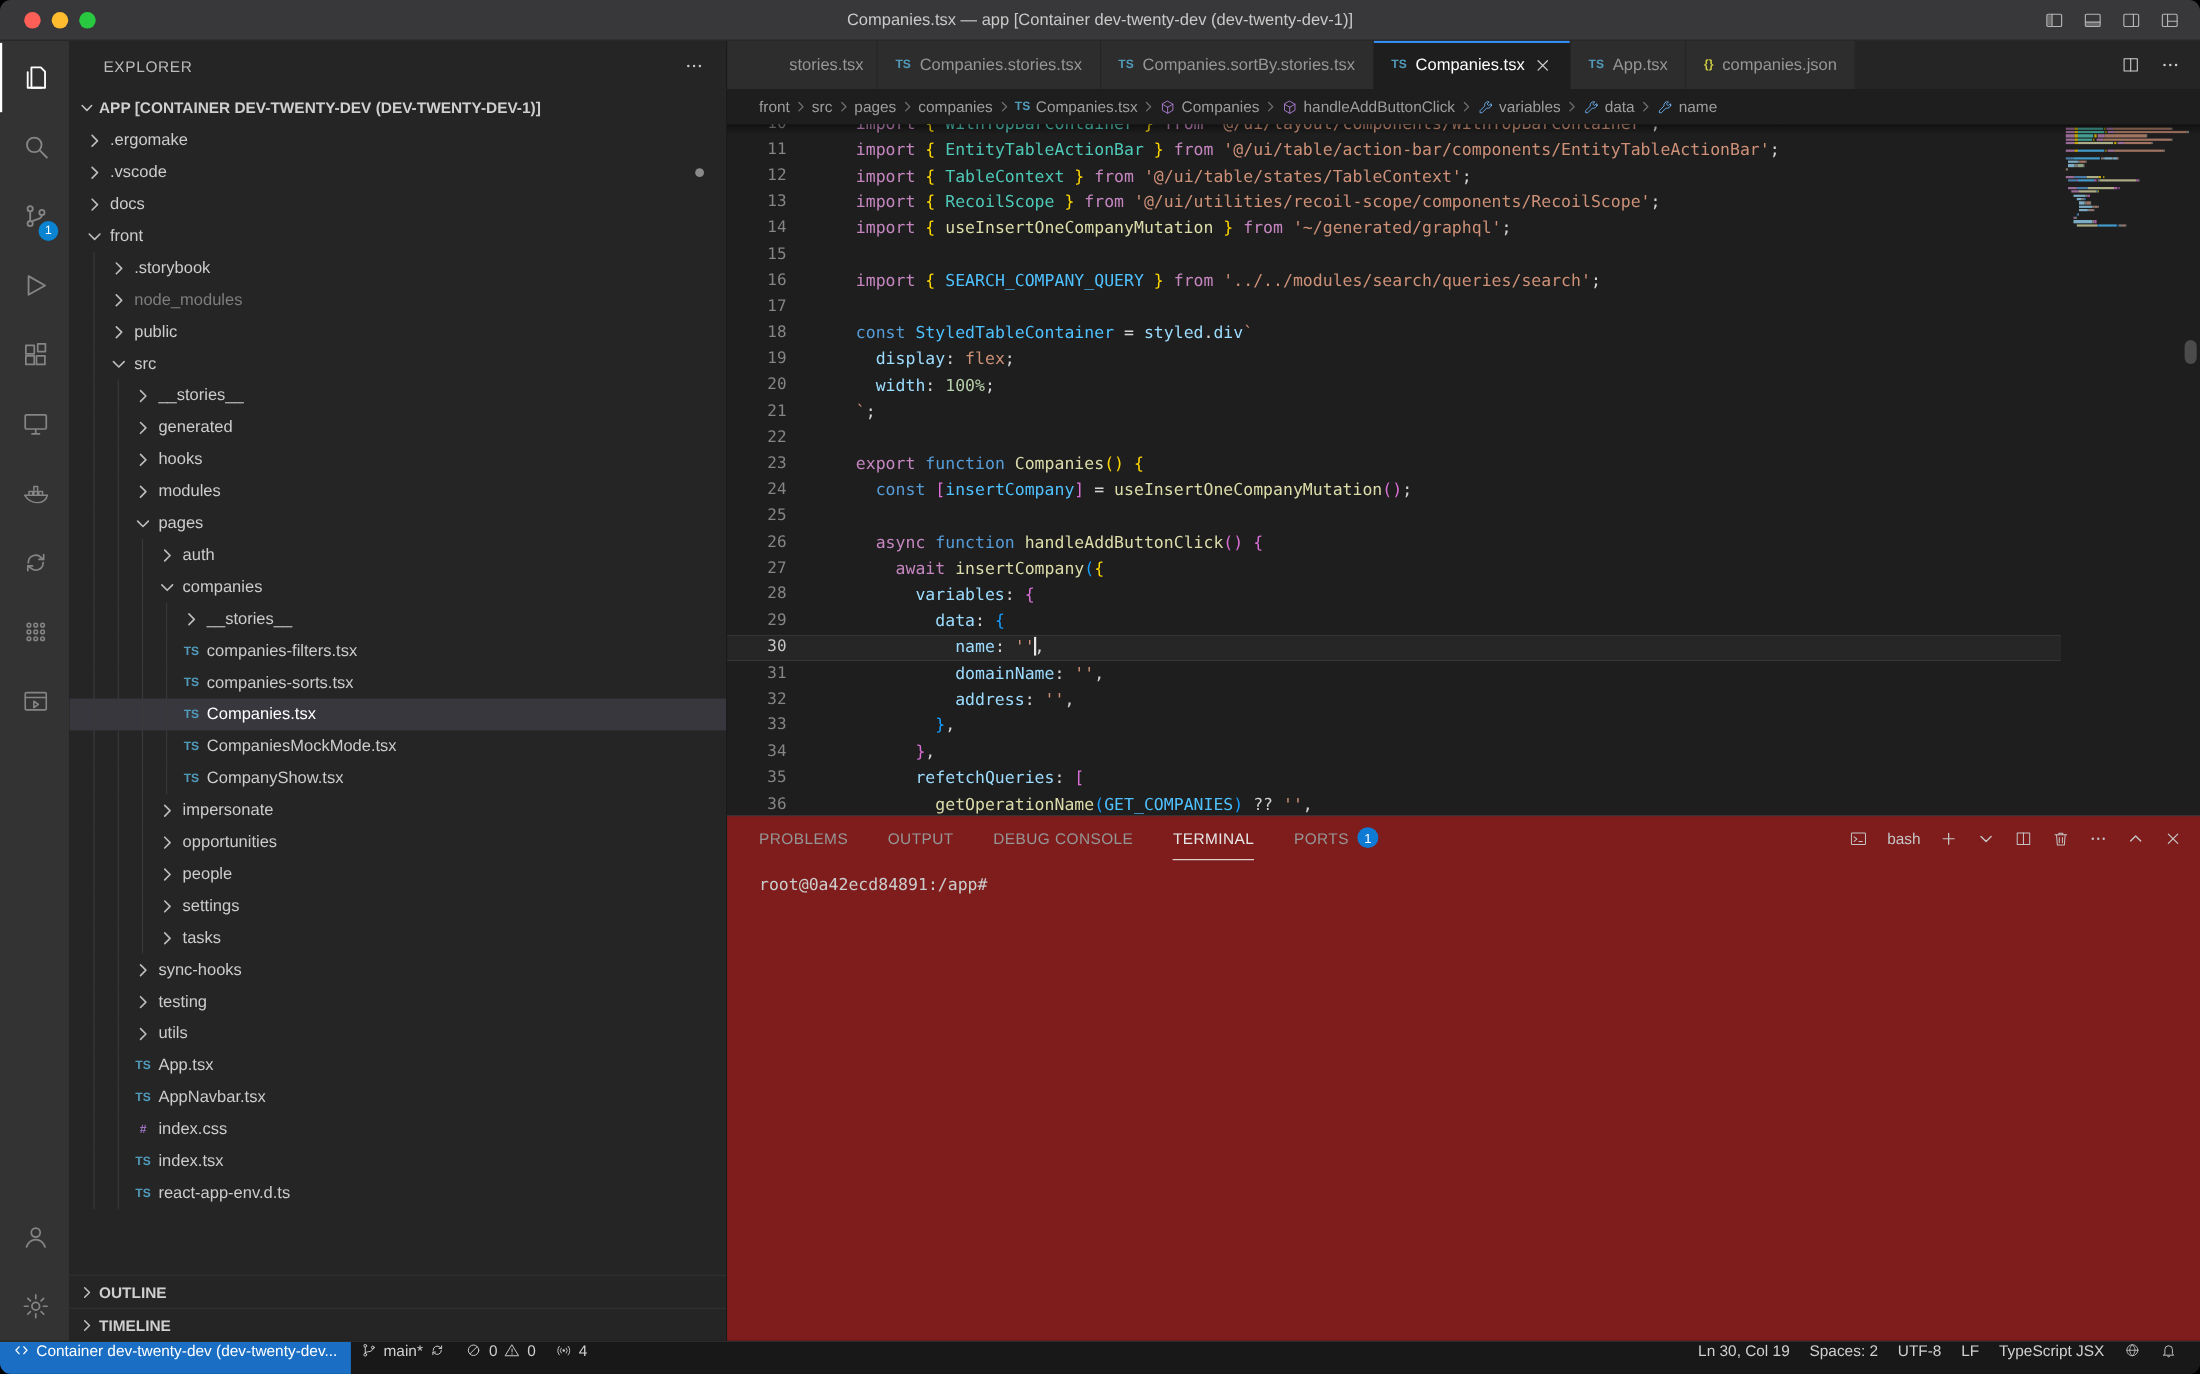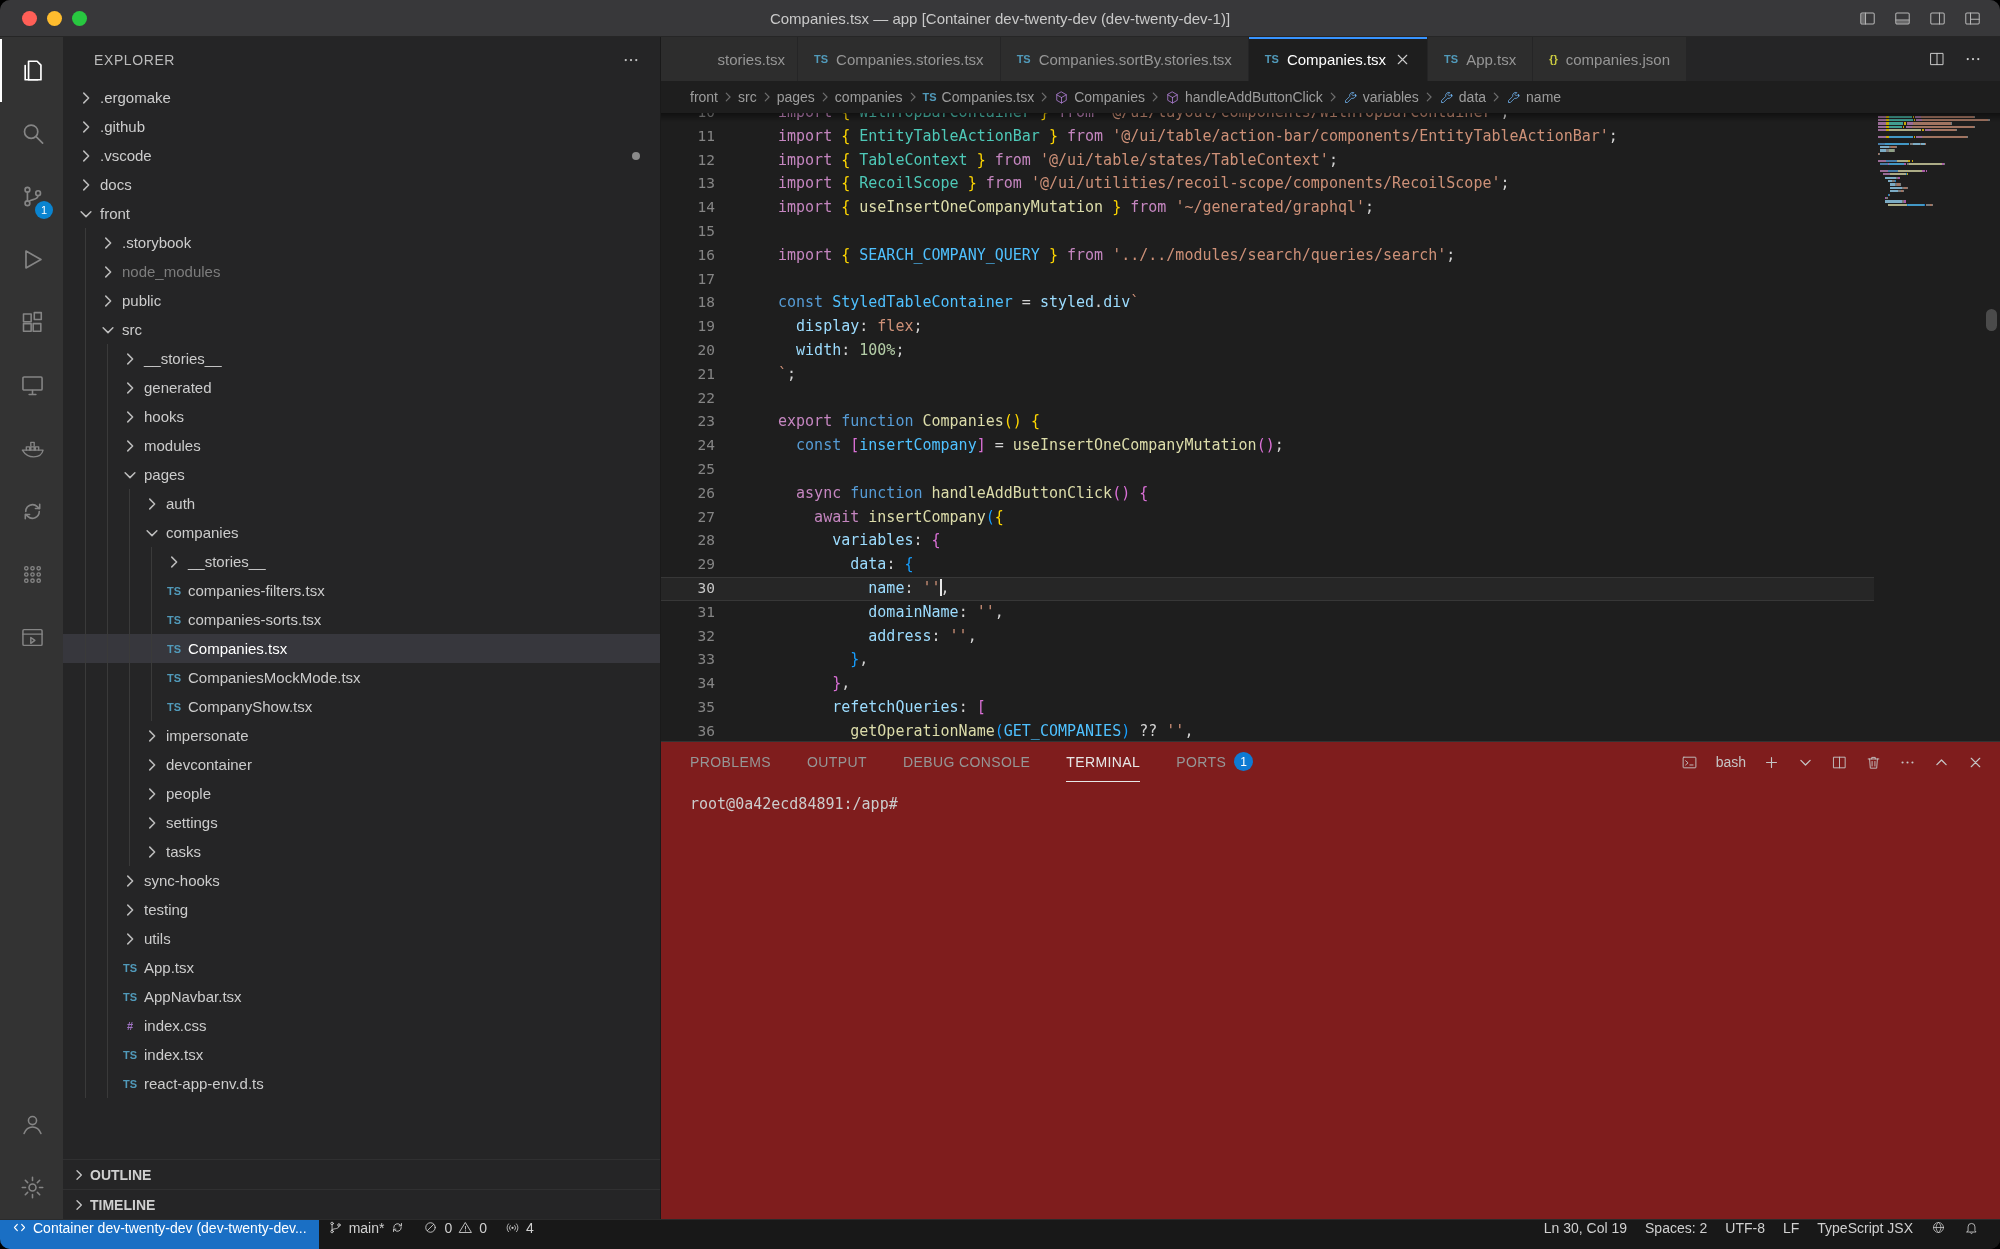--- a/index.html
+++ b/index.html
@@ -281,36 +281,36 @@
         <span>EXPLORER</span>
         <span class="spacer"></span>
         <span class="ico">
             <svg viewBox="0 0 24 24" fill="none" stroke="currentColor" stroke-width="1.5" stroke-linecap="round" stroke-linejoin="round">
               <circle cx="5" cy="12" r="1.5" fill="currentColor" stroke="none"></circle>
               <circle cx="12" cy="12" r="1.5" fill="currentColor" stroke="none"></circle>
               <circle cx="19" cy="12" r="1.5" fill="currentColor" stroke="none"></circle>
             </svg>
           </span>
       </div>
+      <div class="section-header">
+        <span class="ico">
+            <svg viewBox="0 0 24 24" fill="none" stroke="currentColor" stroke-width="2" stroke-linecap="round" stroke-linejoin="round">
+              <path d="M9 5.5l6.5 6.5L9 18.5"></path>
+            </svg>
+          </span>
+        <span>APP [CONTAINER DEV-TWENTY-DEV (DEV-TWENTY-DEV-1)]</span>
+      </div>
       <div class="tree" id="tree">
           <div class="trow">
             <span class="slot ico">
               <svg viewBox="0 0 24 24" fill="none" stroke="currentColor" stroke-width="2" stroke-linecap="round" stroke-linejoin="round">
                 <path d="M9 5.5l6.5 6.5L9 18.5"></path>
               </svg>
             </span>
             <span class="tlabel">.ergomake</span>
-          </div>
-          <div class="trow">
-            <span class="slot ico">
-              <svg viewBox="0 0 24 24" fill="none" stroke="currentColor" stroke-width="2" stroke-linecap="round" stroke-linejoin="round">
-                <path d="M9 5.5l6.5 6.5L9 18.5"></path>
-              </svg>
-            </span>
-            <span class="tlabel">.github</span>
           </div>
           <div class="trow">
             <span class="slot ico">
               <svg viewBox="0 0 24 24" fill="none" stroke="currentColor" stroke-width="2" stroke-linecap="round" stroke-linejoin="round">
                 <path d="M9 5.5l6.5 6.5L9 18.5"></path>
               </svg>
             </span>
             <span class="tlabel">.vscode</span>
             <span class="moddot"></span>
           </div>
@@ -503,21 +503,21 @@
           </div>
           <div class="trow">
             <span class="guide"></span>
             <span class="guide"></span>
             <span class="guide"></span>
             <span class="slot ico">
               <svg viewBox="0 0 24 24" fill="none" stroke="currentColor" stroke-width="2" stroke-linecap="round" stroke-linejoin="round">
                 <path d="M9 5.5l6.5 6.5L9 18.5"></path>
               </svg>
             </span>
-            <span class="tlabel">devcontainer</span>
+            <span class="tlabel">opportunities</span>
           </div>
           <div class="trow">
             <span class="guide"></span>
             <span class="guide"></span>
             <span class="guide"></span>
             <span class="slot ico">
               <svg viewBox="0 0 24 24" fill="none" stroke="currentColor" stroke-width="2" stroke-linecap="round" stroke-linejoin="round">
                 <path d="M9 5.5l6.5 6.5L9 18.5"></path>
               </svg>
             </span>

